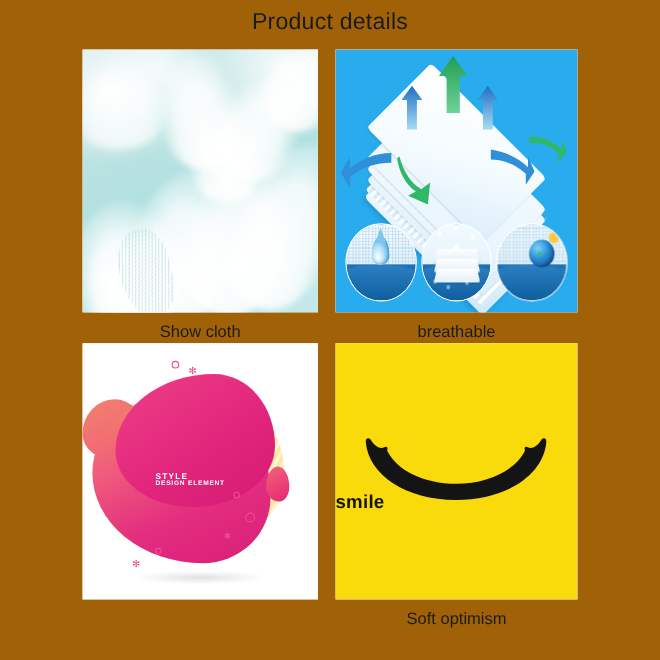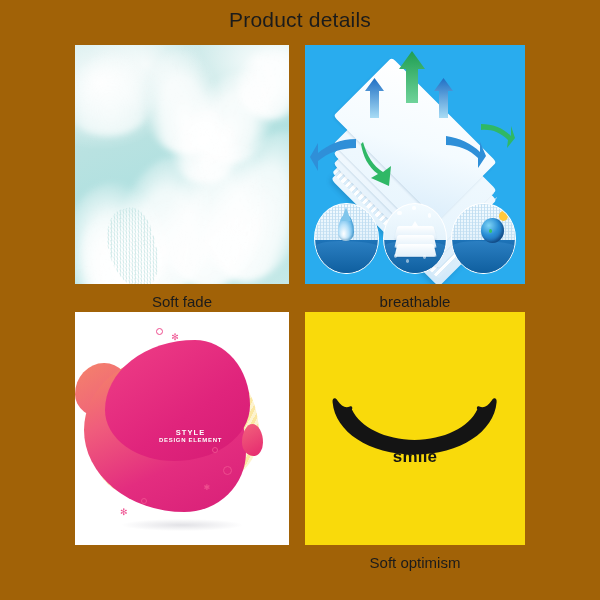--- a/index.html
+++ b/index.html
@@ -251,42 +251,42 @@
     background: linear-gradient(145deg,#ef3f86 0%,#e0247c 60%,#d51b74 100%);
     border-radius: 62% 38% 52% 48% / 58% 54% 46% 42%;
   }
   .blob-small {
     left: 78%; top: 48%; width: 10%; height: 14%;
     background: linear-gradient(150deg,#f2647c 0%,#e5276f 100%);
     border-radius: 50% 50% 44% 56% / 58% 58% 42% 42%;
   }
   .blob-label {
     position:absolute; left:31%; top:50%; width:46%;
-    text-align:center; color:#ffffff; line-height:1.18;
+    color:#ffffff; line-height:1.18;
     text-shadow:0 0 1px rgba(180,20,90,.4);
   }
   .blob-label .l1 { font-size:7.5px; font-weight:700; letter-spacing:1.1px; }
   .blob-label .l2 { font-size:6px;  font-weight:700; letter-spacing:.7px; }
   .spark { position:absolute; color:#ee4d8e; font-size:9px; line-height:1; }
   .ring  { position:absolute; border:1px solid #ee4d8e; border-radius:50%; }
   .blob-shadow {
     position:absolute; left:22%; bottom:6%; width:56%; height:5%;
     background: radial-gradient(ellipse at 50% 50%, rgba(120,120,140,.22) 0%, rgba(255,255,255,0) 72%);
   }
 
   
   .smile-bg {
     width:100%; height:100%;
     background:#f9da0b;
     position:relative;
   }
   .smile-svg { position:absolute; left:12%; top:36%; width:76%; }
   .smile-word {
     position:absolute; left:0; right:0; top:58%;
-    text-align:center; color:#141414;
+    color:#141414;
     font-size:17px; font-weight:700; letter-spacing:.2px;
   }
 </style>
 </head>
 <body>
 
 <div id="page">
 
   <div id="page-title">Product details</div>
 
@@ -299,21 +299,21 @@
         <div class="plume p5"></div>
         <div class="plume p8"></div>
         <div class="plume p4"></div>
         <div class="plume p3"></div>
         <div class="plume p2"></div>
         <div class="plume p1"></div>
         <div class="plume p9"></div>
         <div class="quill"></div>
       </div>
     </div>
-    <div class="caption">Soft fade</div>
+    <div class="caption">Show cloth</div>
   </div>
 
   <div class="cell" id="cell-breathable">
     <div class="thumb">
       <div class="breathe-bg">
 
         <div class="layer-stack">
           <div class="sheet sheet-bot"></div>
           <div class="wave-layer"></div>
           <div class="sheet sheet-m3"></div>

